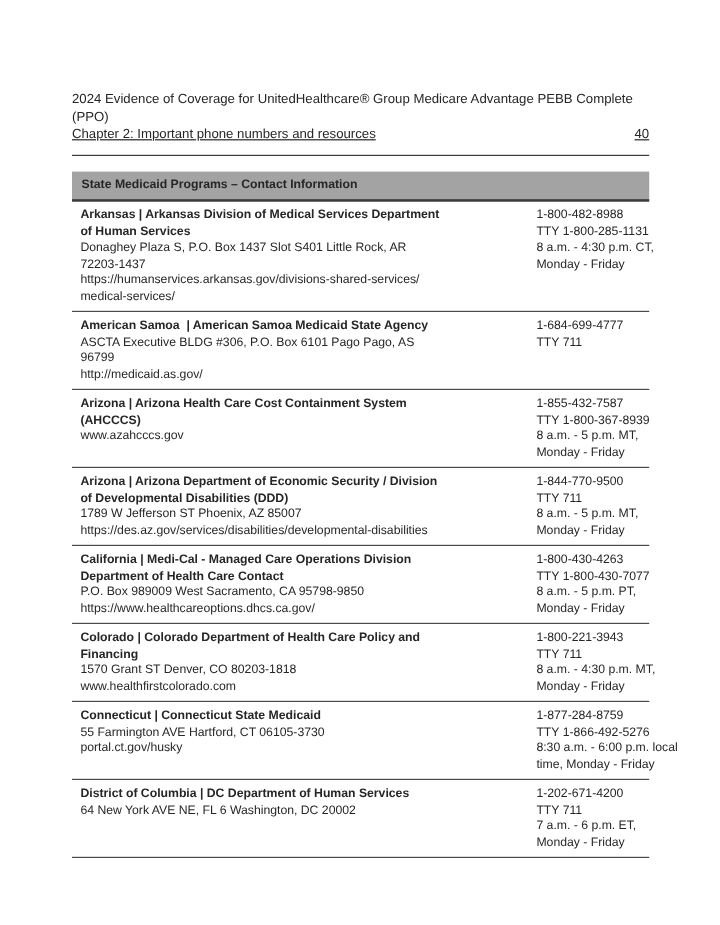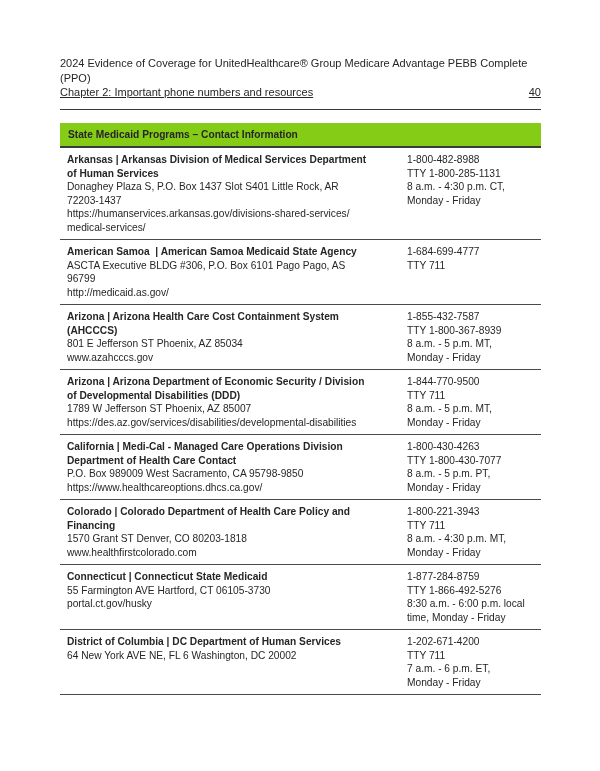--- a/index.html
+++ b/index.html
@@ -11,21 +11,21 @@
     width: 600px;
     height: 771px;
     font-family: "Liberation Sans", "DejaVu Sans", sans-serif;
     color: #262626;
     overflow: hidden;
   }
   .page {
     box-sizing: border-box;
     width: 600px;
     height: 771px;
-    padding: 56px 59px 0 60px;
+    padding: 76px 59px 0 60px;
   }
   
   .doc-header {
     font-size: 11px;
     line-height: 14.5px;
     border-bottom: 1px solid #3a3a3a;
     padding-bottom: 9px;
   }
   .doc-header .hline { white-space: nowrap; }
   .doc-header .chapter-row {
@@ -34,30 +34,31 @@
     align-items: flex-end;
     text-decoration: underline;
   }
   
   .contact-table {
     margin-top: 13px;
     font-size: 10.2px;
     line-height: 13.5px;
   }
   .thead {
-    background: #84cc16;
+    background: #a3a3a3;
     font-weight: bold;
     padding: 5px 0 5px 8px;
     border-bottom: 2px solid #3a3a3a;
     white-space: nowrap;
   }
   .trow {
     display: flex;
     padding: 5px 0 5px 7px;
     border-bottom: 1.5px solid #4a4a4a;
+    gap: 40px;
   }
   .cell-left {
     flex: 0 0 340px;
     width: 340px;
   }
   .cell-right {
     flex: 1 1 auto;
     min-width: 0;
   }
   .org-title { font-weight: bold; }
@@ -121,23 +122,20 @@
           <div class="ln">TTY 711</div>
         </div>
     </div>
 
     <div class="trow">
       <div class="cell-left">
         <div class="org-title">
             <div class="ln">Arizona | Arizona Health Care Cost Containment System</div>
             <div class="ln">(AHCCCS)</div>
           </div>
-        <div class="org-address">
-            <div class="ln">801 E Jefferson ST Phoenix, AZ 85034</div>
-          </div>
         <div class="org-website">
             <div class="ln">www.azahcccs.gov</div>
           </div>
       </div>
       <div class="cell-right">
           <div class="ln">1-855-432-7587</div>
           <div class="ln">TTY 1-800-367-8939</div>
           <div class="ln">8 a.m. - 5 p.m. MT,</div>
           <div class="ln">Monday - Friday</div>
         </div>

